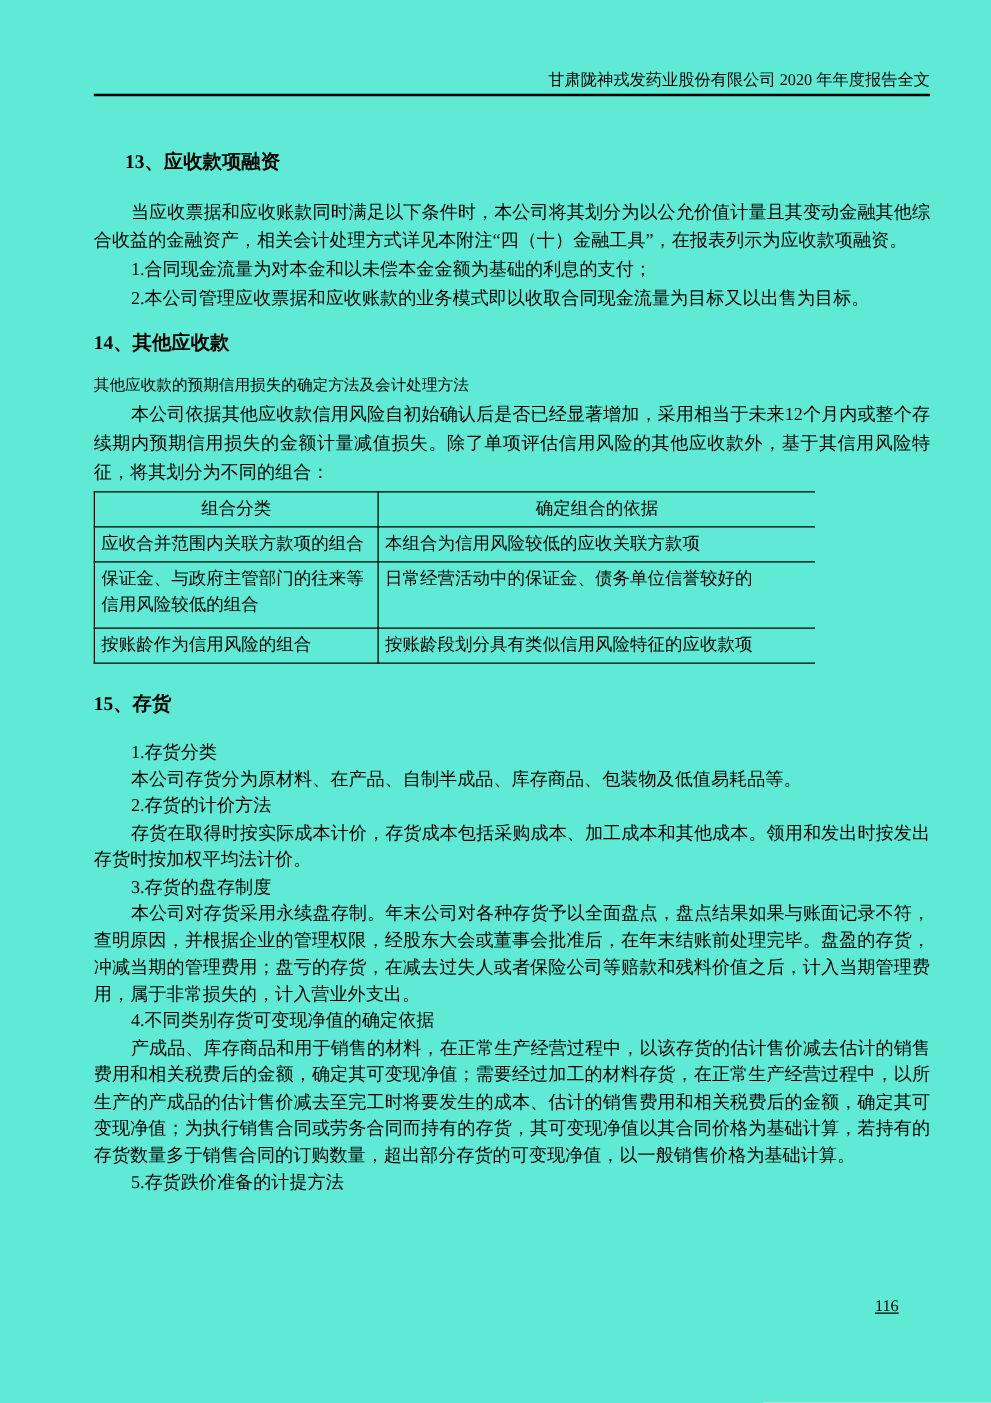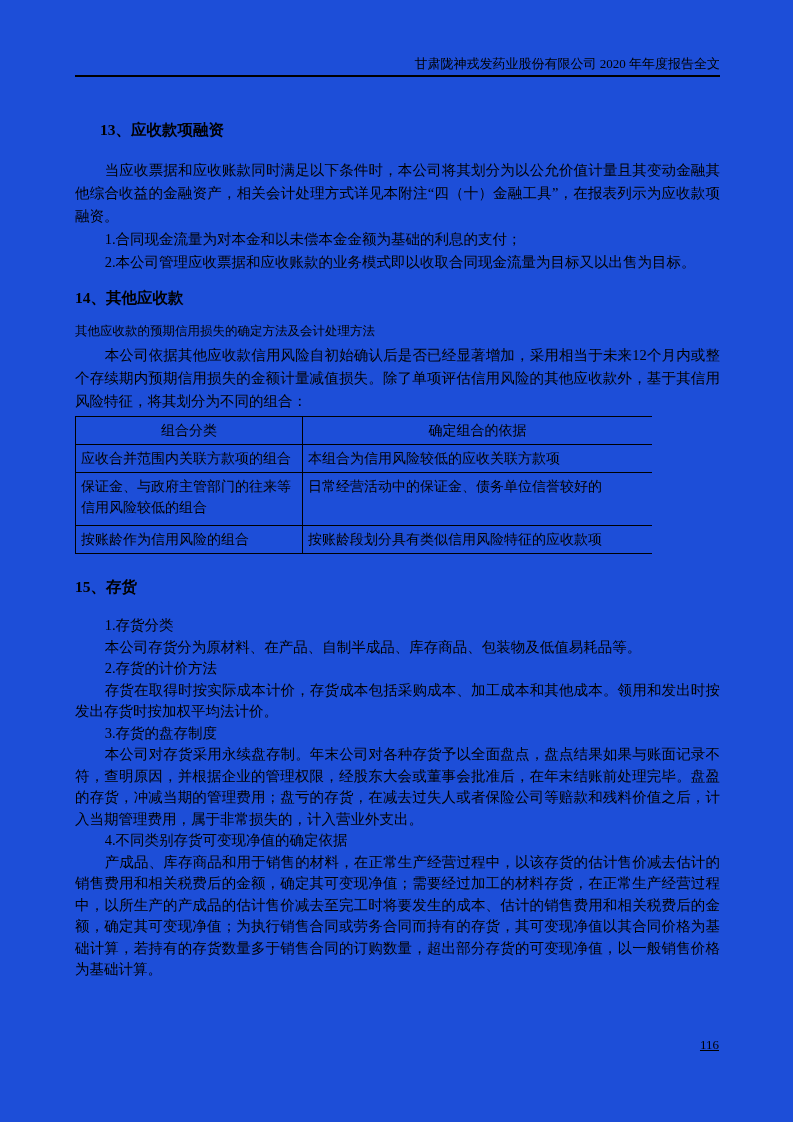--- a/index.html
+++ b/index.html
@@ -1,23 +1,23 @@
 <!DOCTYPE html>
 <html><head>
 <meta charset="utf-8">
 <style>
   html, body { margin: 0; padding: 0; background: #e8e8e8; }
   .page {
     position: relative;
     width: 793px;
     height: 1122px;
     margin: 0 auto;
-    background: #1d4ed8;
+    background: #5eead4;
     box-sizing: border-box;
-    padding: 56px 73px 0 75px;
+    padding: 56px 49px 0 75px;
     font-family: "Liberation Serif", "DejaVu Serif", serif;
     color: #000000;
     font-size: 14.5px;
     overflow: hidden;
   }
   .page-header {
     text-align: right;
     font-size: 13px;
     line-height: 15px;
     padding-bottom: 4px;
@@ -112,17 +112,18 @@
   <h2 class="sec-title t15">15、存货</h2>
   <div class="paras s15-paras">
     <p>1.存货分类</p>
     <p>本公司存货分为原材料、在产品、自制半成品、库存商品、包装物及低值易耗品等。</p>
     <p>2.存货的计价方法</p>
     <p>存货在取得时按实际成本计价，存货成本包括采购成本、加工成本和其他成本。领用和发出时按发出存货时按加权平均法计价。</p>
     <p>3.存货的盘存制度</p>
     <p>本公司对存货采用永续盘存制。年末公司对各种存货予以全面盘点，盘点结果如果与账面记录不符，查明原因，并根据企业的管理权限，经股东大会或董事会批准后，在年末结账前处理完毕。盘盈的存货，冲减当期的管理费用；盘亏的存货，在减去过失人或者保险公司等赔款和残料价值之后，计入当期管理费用，属于非常损失的，计入营业外支出。</p>
     <p>4.不同类别存货可变现净值的确定依据</p>
     <p>产成品、库存商品和用于销售的材料，在正常生产经营过程中，以该存货的估计售价减去估计的销售费用和相关税费后的金额，确定其可变现净值；需要经过加工的材料存货，在正常生产经营过程中，以所生产的产成品的估计售价减去至完工时将要发生的成本、估计的销售费用和相关税费后的金额，确定其可变现净值；为执行销售合同或劳务合同而持有的存货，其可变现净值以其合同价格为基础计算，若持有的存货数量多于销售合同的订购数量，超出部分存货的可变现净值，以一般销售价格为基础计算。</p>
+    <p>5.存货跌价准备的计提方法</p>
   </div>
 
   <div class="page-number">116</div>
 
 </div>
 
 </body></html>

